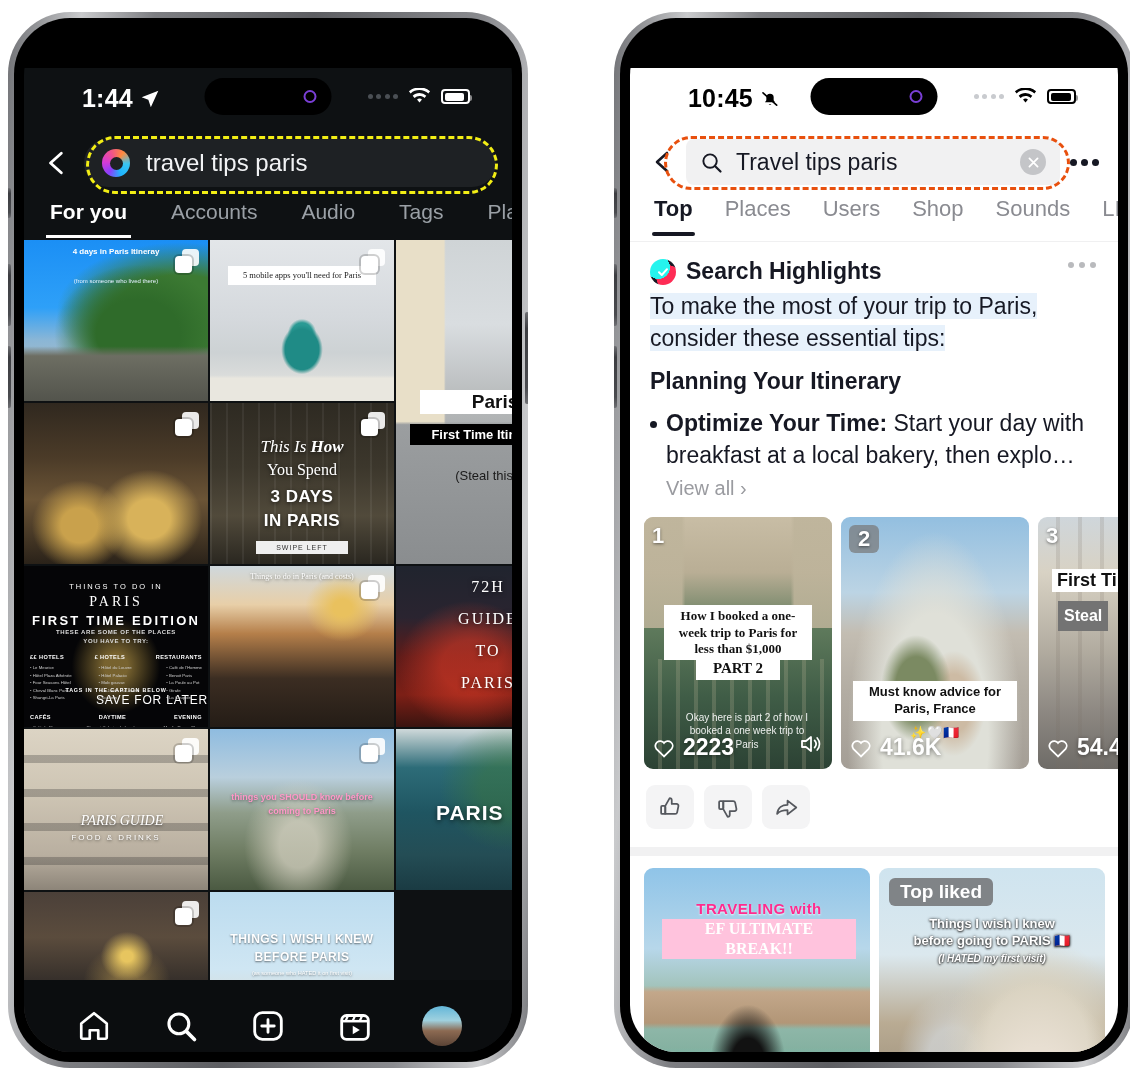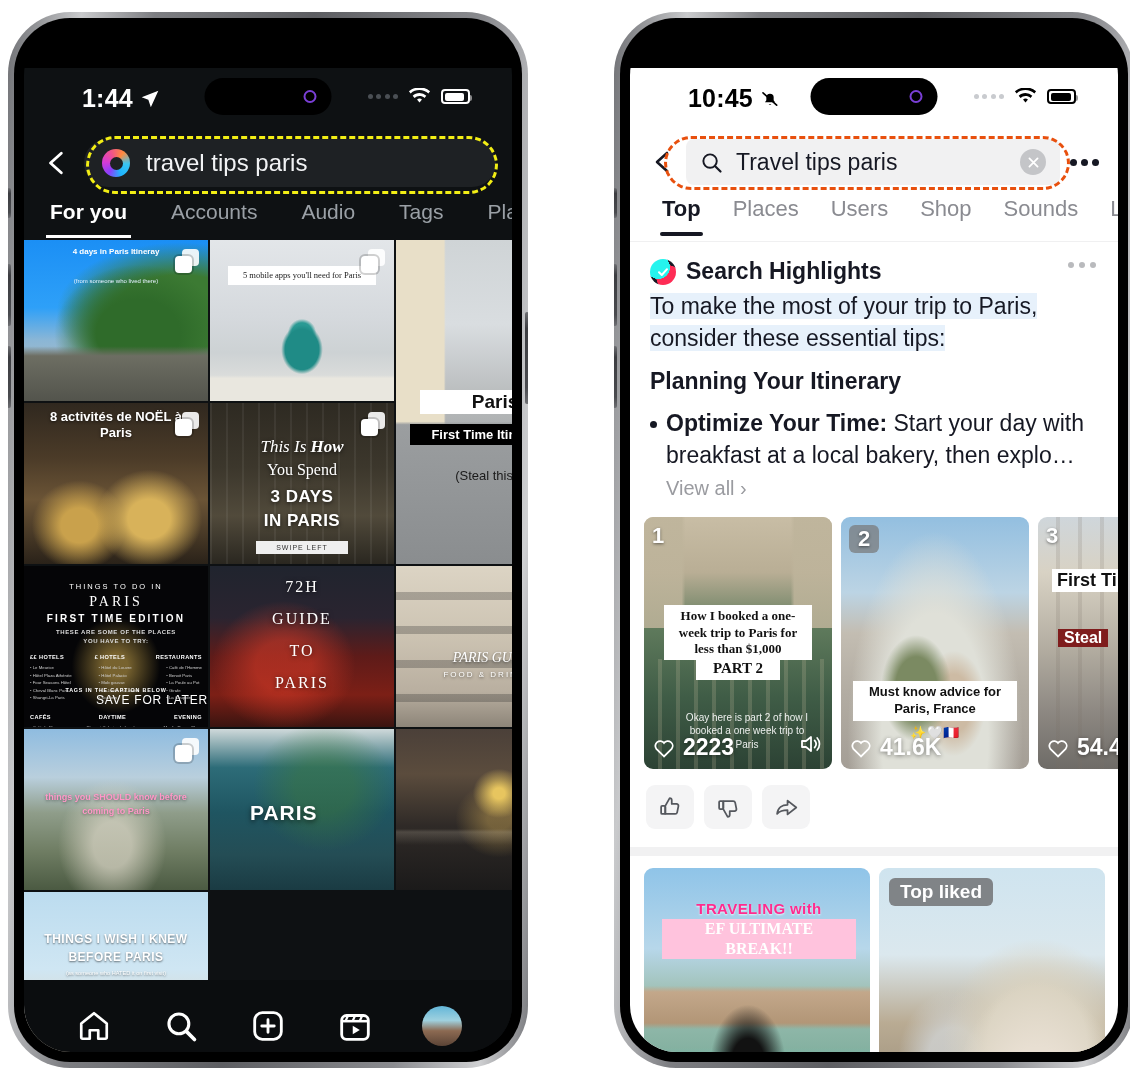--- a/index.html
+++ b/index.html
@@ -76,21 +76,21 @@
 
   .tt-searchrow { display:flex; align-items:center; padding:0 14px; height:64px; gap:4px; position:relative;}
   .tt-back { width:38px; height:40px; display:flex; align-items:center; justify-content:center; flex:0 0 auto;}
   .tt-searchbox { flex:1; height:46px; background:#f1f1f2; border-radius:8px; display:flex; align-items:center; padding:0 14px; gap:13px; }
   .tt-query { font-size:23px; color:#161823; flex:1; }
   .tt-clear { width:26px; height:26px; border-radius:50%; background:#c4c5c8; display:flex; align-items:center; justify-content:center; flex:0 0 auto;}
   .tt-more { width:40px; flex:0 0 auto; display:flex; align-items:center; justify-content:center; gap:4px; }
   .tt-more i { width:7px; height:7px; border-radius:50%; background:#161823; display:block;}
   .hl-orange { position:absolute; left:34px; right:48px; top:6px; height:54px; border:3.5px dashed #e8500e; border-radius:28px; pointer-events:none;}
 
-  .tt-tabs { display:flex; align-items:flex-start; height:48px; padding:0 16px; border-bottom:1.5px solid #f0f0f1; overflow:hidden; position:relative; }
+  .tt-tabs { display:flex; align-items:flex-start; height:48px; padding:0 8px; border-bottom:1.5px solid #f0f0f1; overflow:hidden; position:relative; }
   .tt-tab { font-size:22px; color:#8a8b91; padding:2px 16px; white-space:nowrap; }
   .tt-tab.active { color:#161823; font-weight:bold; position:relative; }
   .tt-tab.active:after { content:''; position:absolute; left:14px; right:14px; bottom:-12px; height:4px; background:#161823; border-radius:2px;}
 
   .sh-head { display:flex; align-items:center; gap:10px; padding:16px 20px 2px; position:relative;}
   .sh-badge { width:26px; height:26px; border-radius:50%; background:radial-gradient(circle at 32% 32%, #25f4ee 0 46%, transparent 47%), radial-gradient(circle at 70% 70%, #fe2c55 0 46%, transparent 47%), #161823; display:flex; align-items:center; justify-content:center; flex:0 0 auto;}
   .sh-title { font-size:23px; font-weight:bold; }
   .sh-dots { position:absolute; right:22px; top:20px; display:flex; gap:5px; }
   .sh-dots i { width:6px; height:6px; border-radius:50%; background:#b9babd; display:block;}
   .sh-body { padding:4px 20px 0; font-size:23px; line-height:1.38; }
@@ -216,21 +216,20 @@
               <div class="ph" style="background:linear-gradient(180deg,transparent 18%,#d3332c 19%,#c02b25 26%,transparent 27%); opacity:.85; clip-path:polygon(70% 0,100% 0,100% 46%,70% 40%);"></div>
               <div class="ph" style="background:linear-gradient(180deg,transparent 56%,#9b9ea0 57%,#8a8d8f 100%);"></div>
               <div style="position:absolute; left:24px; right:10px; top:150px; background:#fff; font-size:19px; font-weight:bold; color:#111; text-align:center; padding:1px 6px;">Paris</div>
               <div style="position:absolute; left:14px; right:6px; top:184px; background:#000; color:#fff; font-size:13px; font-weight:bold; text-align:center; padding:3px 4px;">First Time Itinerary!</div>
               <div style="position:absolute; left:0; right:0; top:228px; color:#1a1a1a; font-size:13px; text-align:center;">(Steal this!)</div>
             </div>
 
             <div class="cell">
               <div class="ph" style="background:linear-gradient(180deg,#30281f 0%,#4b3b28 34%,#6b5436 60%,#2a2219 100%);"></div>
               <div class="ph" style="background:radial-gradient(ellipse at 68% 72%,#d8b25a 0 12%,transparent 30%),radial-gradient(ellipse at 30% 76%,#c9a14c 0 10%,transparent 26%);"></div>
-              <div class="txtc" style="top:6px; font-size:13px; color:#fff; font-weight:bold; line-height:1.2; text-shadow:0 1px 3px rgba(0,0,0,.6); padding:0 10px;">8 activités de NOËL à Paris</div>
               <span class="carousel-ic">
                   <i></i>
                   <i></i>
                 </span>
             </div>
 
             <div class="cell">
               <div class="ph" style="background:linear-gradient(180deg,#2e2a22 0%,#3c372c 40%,#514a3b 70%,#2a2720 100%);"></div>
               <div class="ph" style="background:repeating-linear-gradient(90deg,rgba(255,255,255,.06) 0 2px,transparent 2px 16px);"></div>
               <div class="txtc" style="top:34px; font-size:17px; color:#fff; font-family:'Liberation Serif',serif; font-style:italic; text-shadow:0 1px 4px rgba(0,0,0,.7);">This Is <b>How</b></div>
@@ -242,21 +241,21 @@
                   <i></i>
                   <i></i>
                 </span>
             </div>
 
             <div class="cell">
               <div class="ph" style="background:#050507;"></div>
               <div class="ph" style="background:radial-gradient(ellipse at 50% 62%,rgba(214,176,80,.55) 0 9%,transparent 34%);"></div>
               <div class="txtc" style="top:16px; font-size:7.5px; color:#fff; letter-spacing:2px;">THINGS TO DO IN</div>
               <div class="txtc" style="top:28px; font-size:14px; color:#fff; letter-spacing:3px; font-family:'Liberation Serif',serif;">PARIS</div>
-              <div class="txtc" style="top:47px; font-size:10px; color:#fff; letter-spacing:2.2px; font-weight:bold;">FIRST TIME EDITION</div>
+              <div class="txtc" style="top:47px; font-size:13px; color:#fff; letter-spacing:2.2px; font-weight:bold;">FIRST TIME EDITION</div>
               <div class="txtc" style="top:62px; font-size:6px; color:#ddd; letter-spacing:.6px; line-height:1.5; font-weight:bold;">THESE ARE SOME OF THE PLACES<br>YOU HAVE TO TRY:</div>
               <div style="position:absolute; left:6px; right:6px; top:88px; display:flex; justify-content:space-between; font-size:5.6px; color:#fff; font-weight:bold; letter-spacing:.4px;">
                   <span>££ HOTELS</span>
                   <span>£ HOTELS</span>
                   <span>RESTAURANTS</span>
                 </div>
               <div style="position:absolute; left:6px; right:6px; top:98px; display:flex; justify-content:space-between; font-size:4.3px; color:#cfcfcf; line-height:1.75;">
                 <span>• Le Meurice<br>• Hôtel Plaza Athénée<br>• Four Seasons Hôtel<br>• Cheval Blanc Paris<br>• Shangri-La Paris</span>
                 <span>• Hôtel du Louvre<br>• Hôtel Palacio<br>• Mob gousse<br>• Le Jardin du Louvre<br>• Scarlem</span>
                 <span>• Café de l'Homme<br>• Benoit Paris<br>• La Poule au Pot<br>• Girafe<br>• La Coupole</span>
@@ -268,20 +267,29 @@
                 </div>
               <div style="position:absolute; left:6px; right:6px; top:158px; display:flex; justify-content:space-between; font-size:4.3px; color:#cfcfcf; line-height:1.75;">
                 <span>• Café de Flore<br>• Café Kitsuné<br>• Le Consulat<br>• Le Café Marly<br>• Maison Mourot<br>• Fauré</span>
                 <span>• Shop at Galeries Lafayette<br>• A day at The Louvre<br>• Visit Palace of Versailles<br>• See Jardin du Luxembourg<br>• Visit Musée Picasso<br>• See Quais of Snf Michelle</span>
                 <span>• Moulin Rouge Show<br>• Le Grand Rex<br>• Rooftop bar<br>• Gigi Paris<br>• Terrass Rooftop Bar<br>• Bisou</span>
               </div>
               <div class="txtc" style="bottom:34px; font-size:5.4px; color:#fff; font-weight:bold; letter-spacing:.8px;">TAGS IN THE CAPTION BELOW</div>
               <div class="txtc" style="bottom:20px; font-size:12px; color:#fff; letter-spacing:.8px;text-align:right;">SAVE FOR LATER</div>
             </div>
 
+            <div class="cell">
+              <div class="ph" style="background:linear-gradient(180deg,#cfd8dd 0%,#e8cfa8 24%,#b57f4a 42%,#3b2d22 70%,#241c16 100%);"></div>
+              <div class="ph" style="background:radial-gradient(ellipse at 72% 26%,#e9c15e 0 5%,transparent 20%);"></div>
+              <div class="txtc" style="top:6px; font-size:8px; color:#fff; font-family:'Liberation Serif',serif; line-height:1.35; text-shadow:0 1px 3px rgba(0,0,0,.5); padding:0 8px;">Things to do in Paris (and costs)</div>
+              <span class="carousel-ic">
+                  <i></i>
+                  <i></i>
+                </span>
+            </div>
 
             <div class="cell">
               <div class="ph" style="background:linear-gradient(180deg,#20242e 0%,#2a2430 32%,#5e1b19 56%,#7c1f16 80%,#3a1410 100%);"></div>
               <div class="ph" style="background:radial-gradient(ellipse at 40% 62%,rgba(222,60,40,.55) 0 18%,transparent 46%);"></div>
               <div class="txtc" style="top:12px; font-size:16px; color:#fff; font-family:'Liberation Serif',serif; letter-spacing:2px; text-shadow:0 1px 5px rgba(0,0,0,.7);">72H</div>
               <div class="txtc" style="top:44px; font-size:16px; color:#fff; font-family:'Liberation Serif',serif; letter-spacing:2px; text-shadow:0 1px 5px rgba(0,0,0,.7);">GUIDE</div>
               <div class="txtc" style="top:76px; font-size:16px; color:#fff; font-family:'Liberation Serif',serif; letter-spacing:2px; text-shadow:0 1px 5px rgba(0,0,0,.7);">TO</div>
               <div class="txtc" style="top:108px; font-size:16px; color:#fff; font-family:'Liberation Serif',serif; letter-spacing:2px; text-shadow:0 1px 5px rgba(0,0,0,.7);">PARIS</div>
 
             </div>
@@ -509,21 +517,21 @@
                   </svg>
                 <span>41.6K</span>
               </span>
             </div>
 
             <div class="vcard">
               <div class="ph" style="background:linear-gradient(180deg,#cfd6db 0%,#d8d2c4 22%,#b3ada1 52%,#8c8781 78%,#6e6b67 100%);"></div>
               <div class="ph" style="background:repeating-linear-gradient(90deg,transparent 0 18px,rgba(120,110,100,.18) 18px 22px);"></div>
               <span class="vrank">3</span>
               <div style="position:absolute; left:14px; top:52px; background:#fff; color:#111; font-weight:bold; font-size:18px; padding:1px 5px;">First Ti</div>
-              <div style="position:absolute; left:20px; top:84px; background:#7f1d1d; color:#fff; font-weight:bold; font-size:16px; padding:0 6px;margin-top:28px;">Steal</div>
+              <div style="position:absolute; left:20px; top:84px; background:#737373; color:#fff; font-weight:bold; font-size:16px; padding:6px 6px;">Steal</div>
               <span class="vlike">
                 <svg width="22" height="20" viewBox="0 0 24 22">
                     <path d="M12 20.2 3.6 12A5 5 0 0 1 12 5.4 5 5 0 0 1 20.4 12z" fill="none" stroke="#fff" stroke-width="2"></path>
                   </svg>
                 <span>54.4</span>
               </span>
             </div>
           </div>
 
           <div class="tt-react">
@@ -561,20 +569,25 @@
                 <div style="background:#ffc3dd; color:#fff; font-size:16px; font-weight:bold; font-family:'Liberation Serif',serif; padding:1px 2px;">BREAK!!</div>
               </div>
 
             </div>
 
             <div class="fcard">
               <div class="ph" style="background:linear-gradient(180deg,#cfe4ef 0%,#dbe8ee 28%,#b9ab93 50%,#9b8e79 74%,#8a7f6e 100%);"></div>
               <div class="ph" style="background:radial-gradient(ellipse at 70% 56%,#d9d2c0 0 22%,transparent 42%),radial-gradient(ellipse at 33% 62%,rgba(210,214,216,.75) 0 12%,transparent 26%);"></div>
               <div class="ph" style="background:radial-gradient(ellipse at 70% 84%,#e8dfd2 0 22%,transparent 40%);"></div>
               <span class="chip-top">Top liked</span>
+              <div style="position:absolute; left:8px; right:8px; top:48px; text-align:center; color:#fff; font-weight:bold; font-size:13px; line-height:1.3; text-shadow:0 1px 2px #333, 0 0 3px #222;">
+                <div>Things I wish I knew</div>
+                <div>before going to PARIS 🇫🇷</div>
+                <div style="font-size:10px; font-style:italic; margin-top:2px;">(I HATED my first visit)</div>
+              </div>
 
             </div>
           </div>
 
           <div class="tt-home-ind"></div>
 
         </div>
       </div>
     </div>
   </div>

